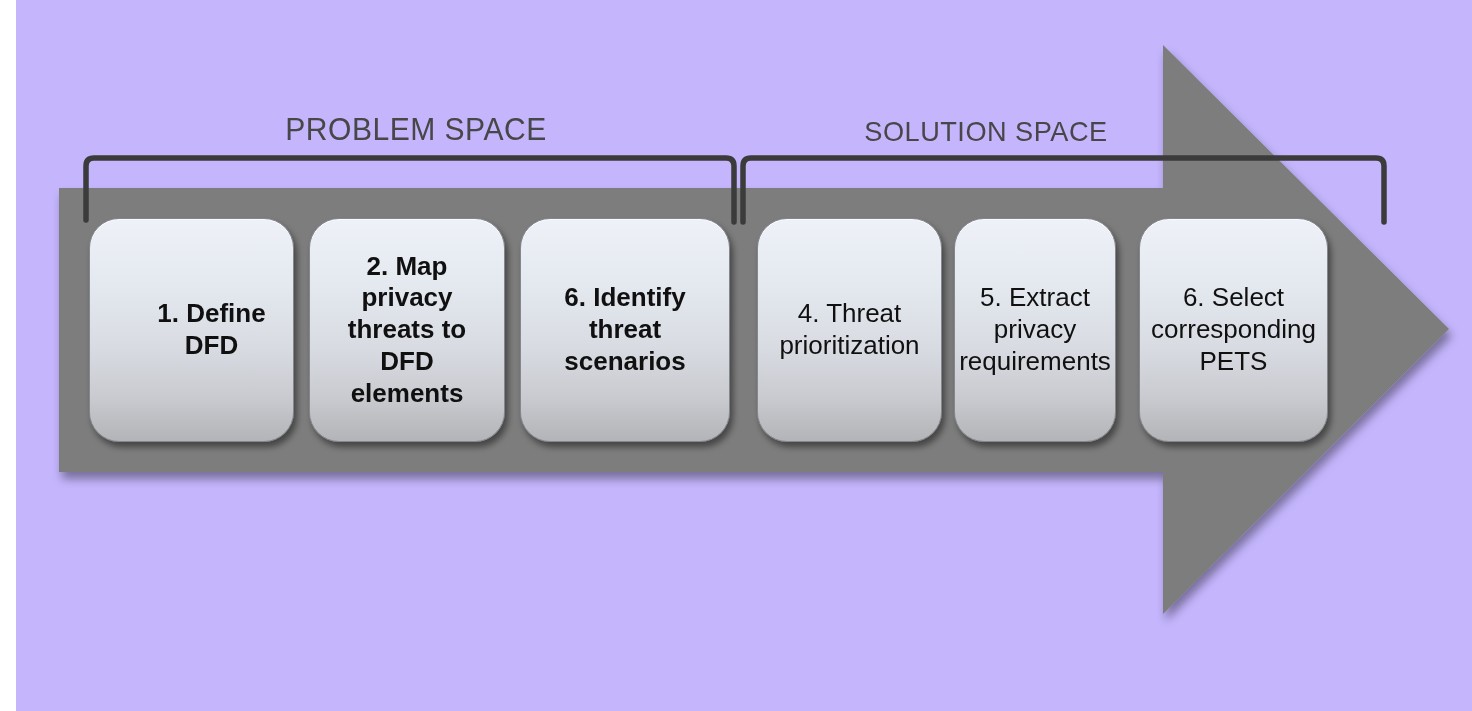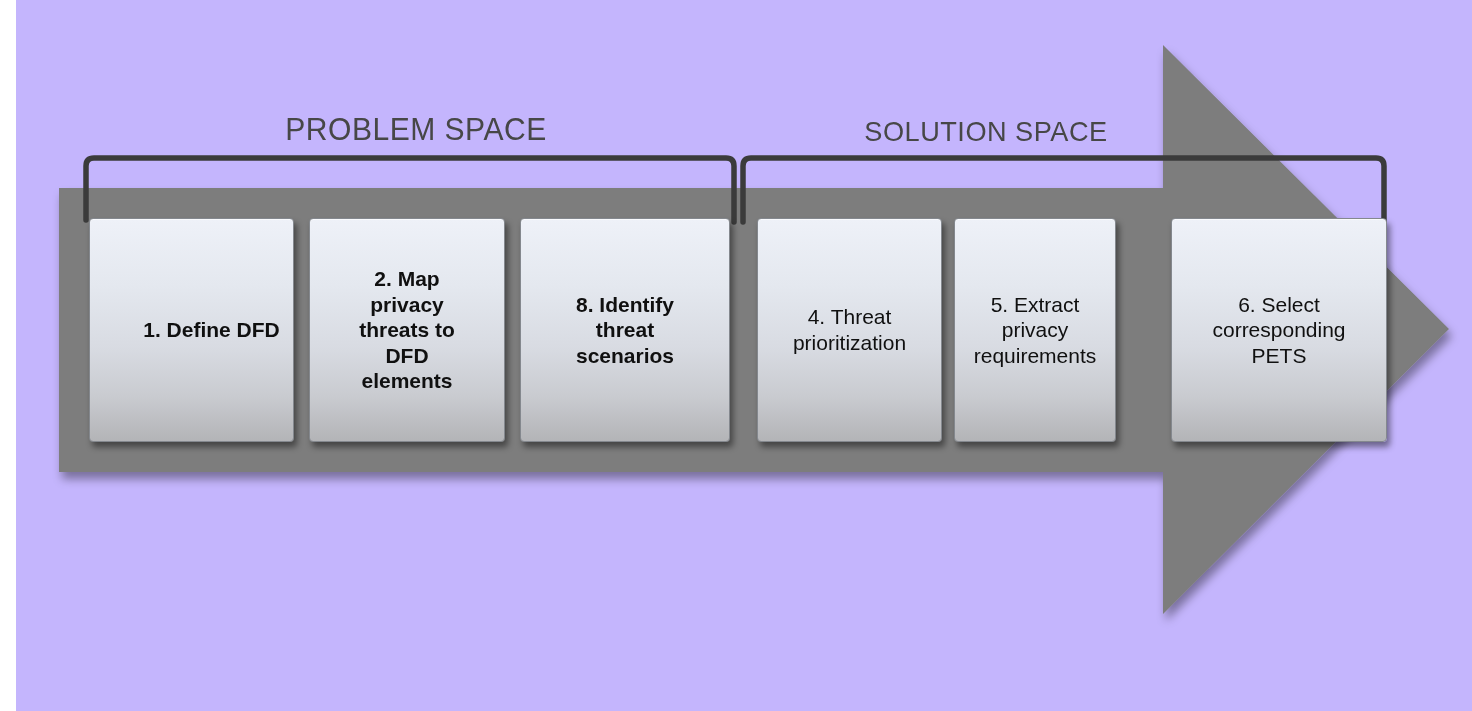--- a/index.html
+++ b/index.html
@@ -42,50 +42,50 @@
   #solution-label {
     left: 770px;
     top: 116px;
     width: 400px;
     font-size: 28px;
   }
   .step {
     position: absolute;
     top: 218px;
     height: 224px;
-    border-radius: 4px;
+    border-radius: 30px;
     background: linear-gradient(180deg,
       #eef1f8 0%,
       #e4e8ef 30%,
       #d8dbe2 58%,
       #c9cbd0 80%,
       #b3b4b7 100%);
     border: 1px solid #84888e;
     box-shadow: 3px 5px 6px rgba(0,0,0,0.45),
                 inset 0 1px 0 rgba(255,255,255,0.65);
     display: flex;
     align-items: center;
     justify-content: center;
     text-align: center;
     color: #101010;
-    font-size: 21px;
+    font-size: 26px;
     line-height: 1.22;
     box-sizing: border-box;
   }
   .step .step-text {
     white-space: pre-line;
     padding: 0 4px;
   }
   .step.bold { font-weight: bold; }
   #step1 { left: 73px;   width: 205px; padding-left: 40px; }
   #step2 { left: 293px;  width: 196px; }
   #step3 { left: 504px;  width: 210px; }
   #step4 { left: 741px;  width: 185px; }
   #step5 { left: 938px;  width: 162px; }
-  #step6 { left: 1155px; width: 216px; }
+  #step6 { left: 1123px; width: 189px; }
 </style>
 </head>
 <body>
 
 <div class="canvas">
 
   <svg class="arrow-svg" viewBox="0 0 1472 711" xmlns="http://www.w3.org/2000/svg">
     <defs>
       <filter id="arrowShadow" x="-5%" y="-5%" width="112%" height="112%">
         <feDropShadow dx="3" dy="7" stdDeviation="5" flood-color="#000000" flood-opacity="0.38"></feDropShadow>
@@ -103,21 +103,21 @@
     <span class="step-text">1. Define DFD</span>
   </div>
   <div class="step bold" id="step2">
     <span class="step-text">2. Map
 privacy
 threats to
 DFD
 elements</span>
   </div>
   <div class="step bold" id="step3">
-    <span class="step-text">8. Identify
+    <span class="step-text">6. Identify
 threat
 scenarios</span>
   </div>
   <div class="step" id="step4">
     <span class="step-text">4. Threat
 prioritization</span>
   </div>
   <div class="step" id="step5">
     <span class="step-text">5. Extract
 privacy

